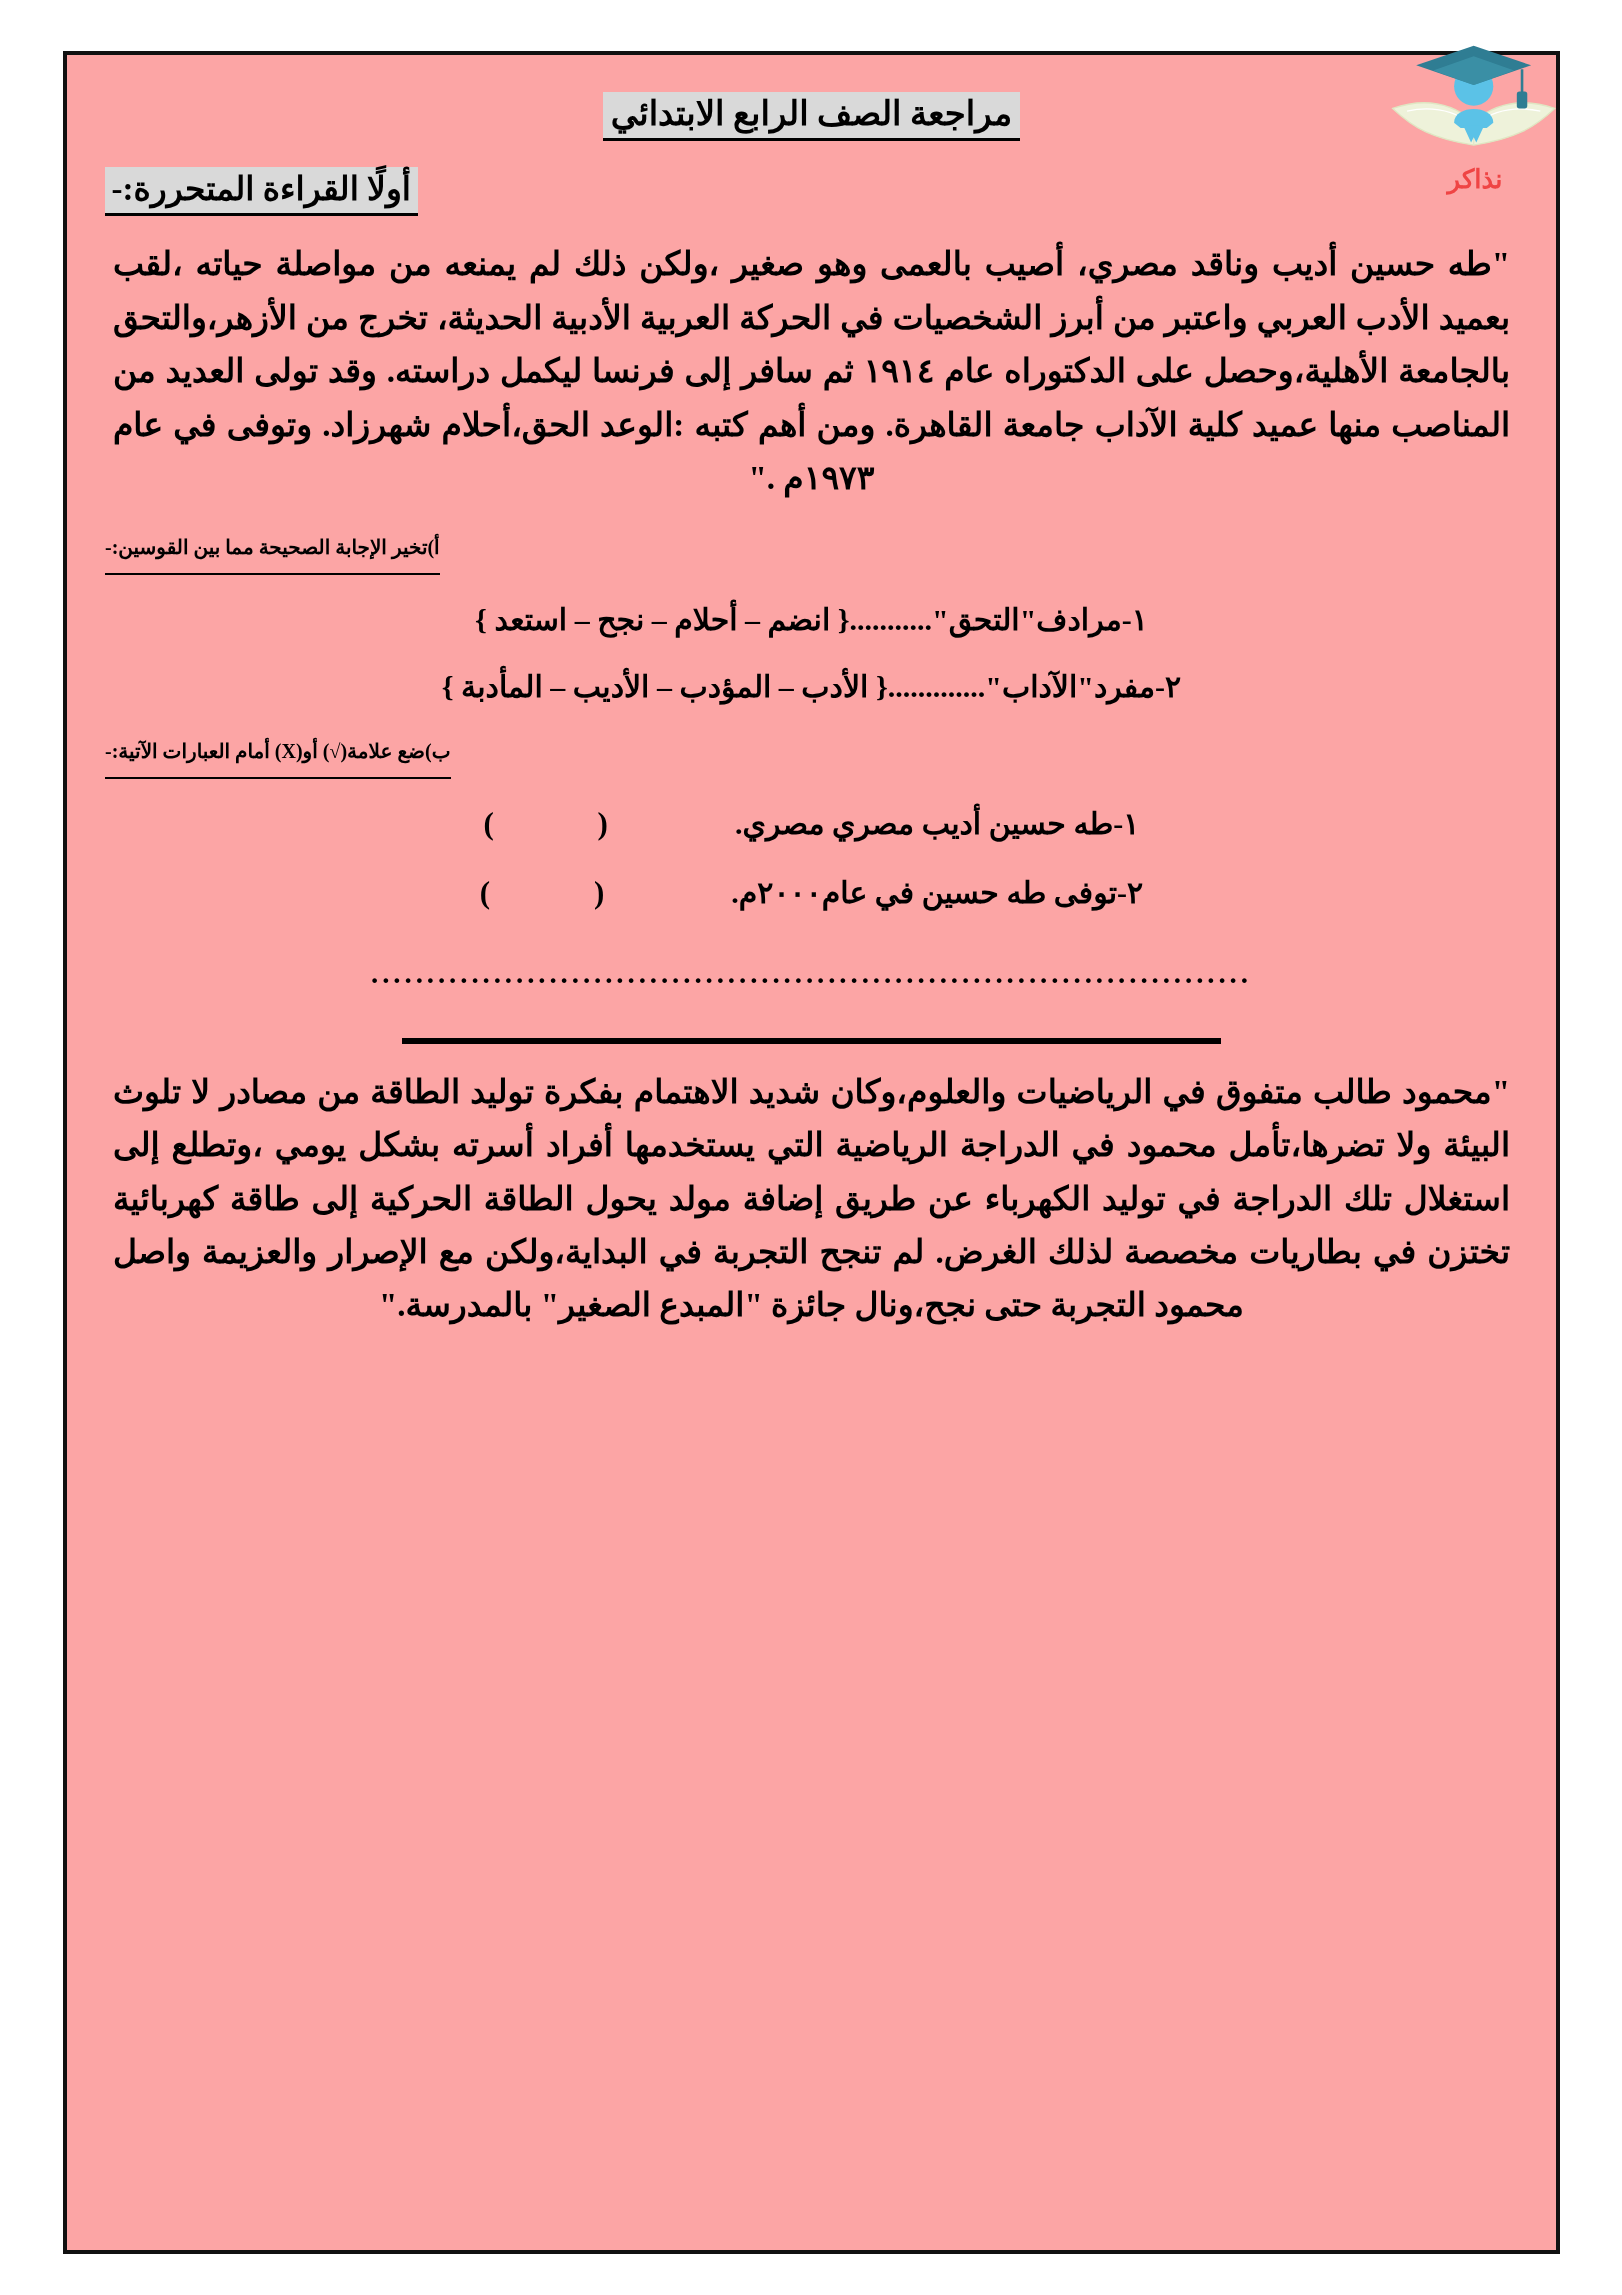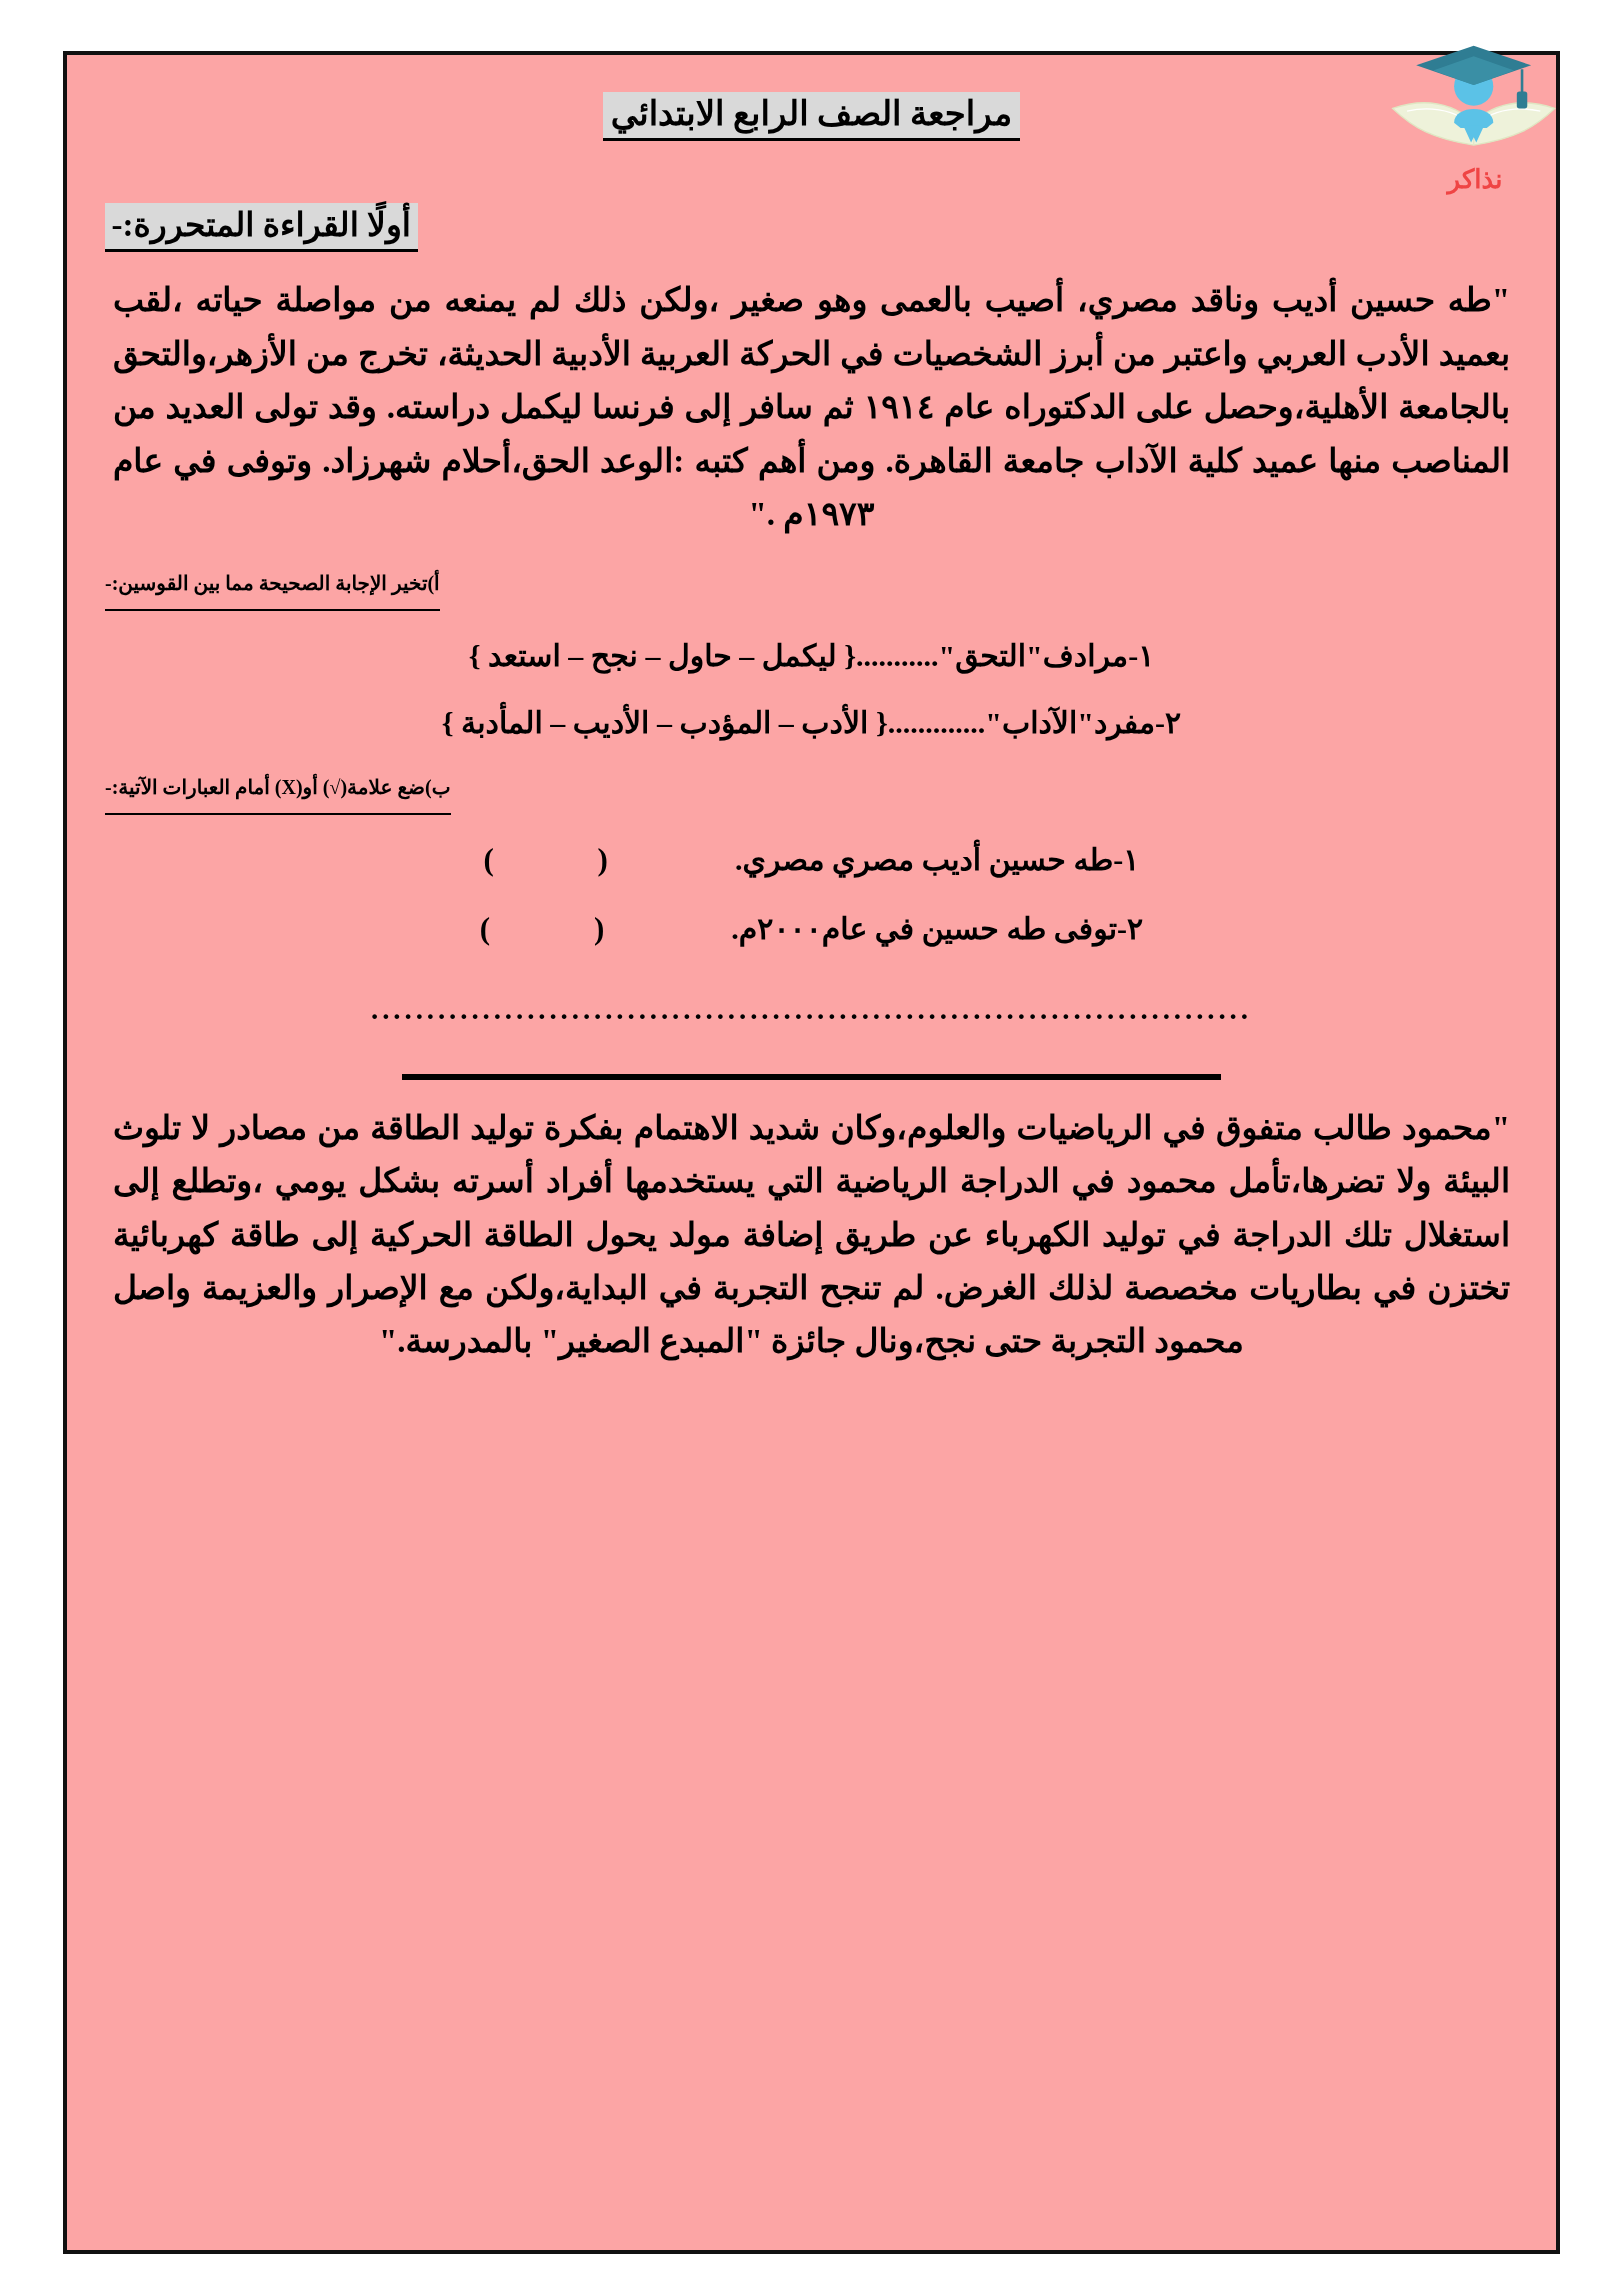--- a/index.html
+++ b/index.html
@@ -82,21 +82,20 @@
     margin: 26px 0 0 0;
   }
   .section-head span {
     display: inline-block;
     background: #d9d9d9;
     border-bottom: 3.3px solid #000;
     font-weight: bold;
     font-size: 33px;
     line-height: 1.3;
     padding: 1.3px 6.5px 2px 6.5px;
-    margin-top: 36px;
   }
 
   .sub-head {
     text-align: left;
     margin: 29px 0 0 0;
   }
   .sub-head span {
     display: inline-block;
     border-bottom: 2.6px solid #000;
     font-weight: bold;
@@ -181,21 +180,21 @@
       <span>أولًا القراءة المتحررة:-</span>
     </div>
 
     <p class="passage">"طه حسين أديب وناقد مصري، أصيب بالعمى وهو صغير ،ولكن ذلك لم يمنعه من مواصلة حياته ،لقب بعميد الأدب العربي واعتبر من أبرز الشخصيات في الحركة العربية الأدبية الحديثة، تخرج من الأزهر،والتحق بالجامعة الأهلية،وحصل على الدكتوراه عام ١٩١٤ ثم سافر إلى فرنسا ليكمل دراسته. وقد تولى العديد من المناصب منها عميد كلية الآداب جامعة القاهرة. ومن أهم كتبه :الوعد الحق،أحلام شهرزاد. وتوفى في عام ١٩٧٣م ."</p>
 
     <div class="sub-head">
       <span>أ)تخير الإجابة الصحيحة مما بين القوسين:-</span>
     </div>
 
     <div class="mcq">
-      <span>١</span><span>-مرادف"التحق"...........</span><span>{ ليكمل – حاول – نجح – استعد }</span>
+      <span>١</span><span>-مرادف"التحق"...........</span><span>{ انضم – أحلام – نجح – استعد }</span>
     </div>
 
     <div class="mcq">
       <span>٢</span><span>-مفرد"الآداب".............</span><span>{ الأدب – المؤدب – الأديب – المأدبة }</span>
     </div>
 
     <div class="sub-head">
       <span>ب)ضع علامة(√) أو(X) أمام العبارات الآتية:-</span>
     </div>
 

